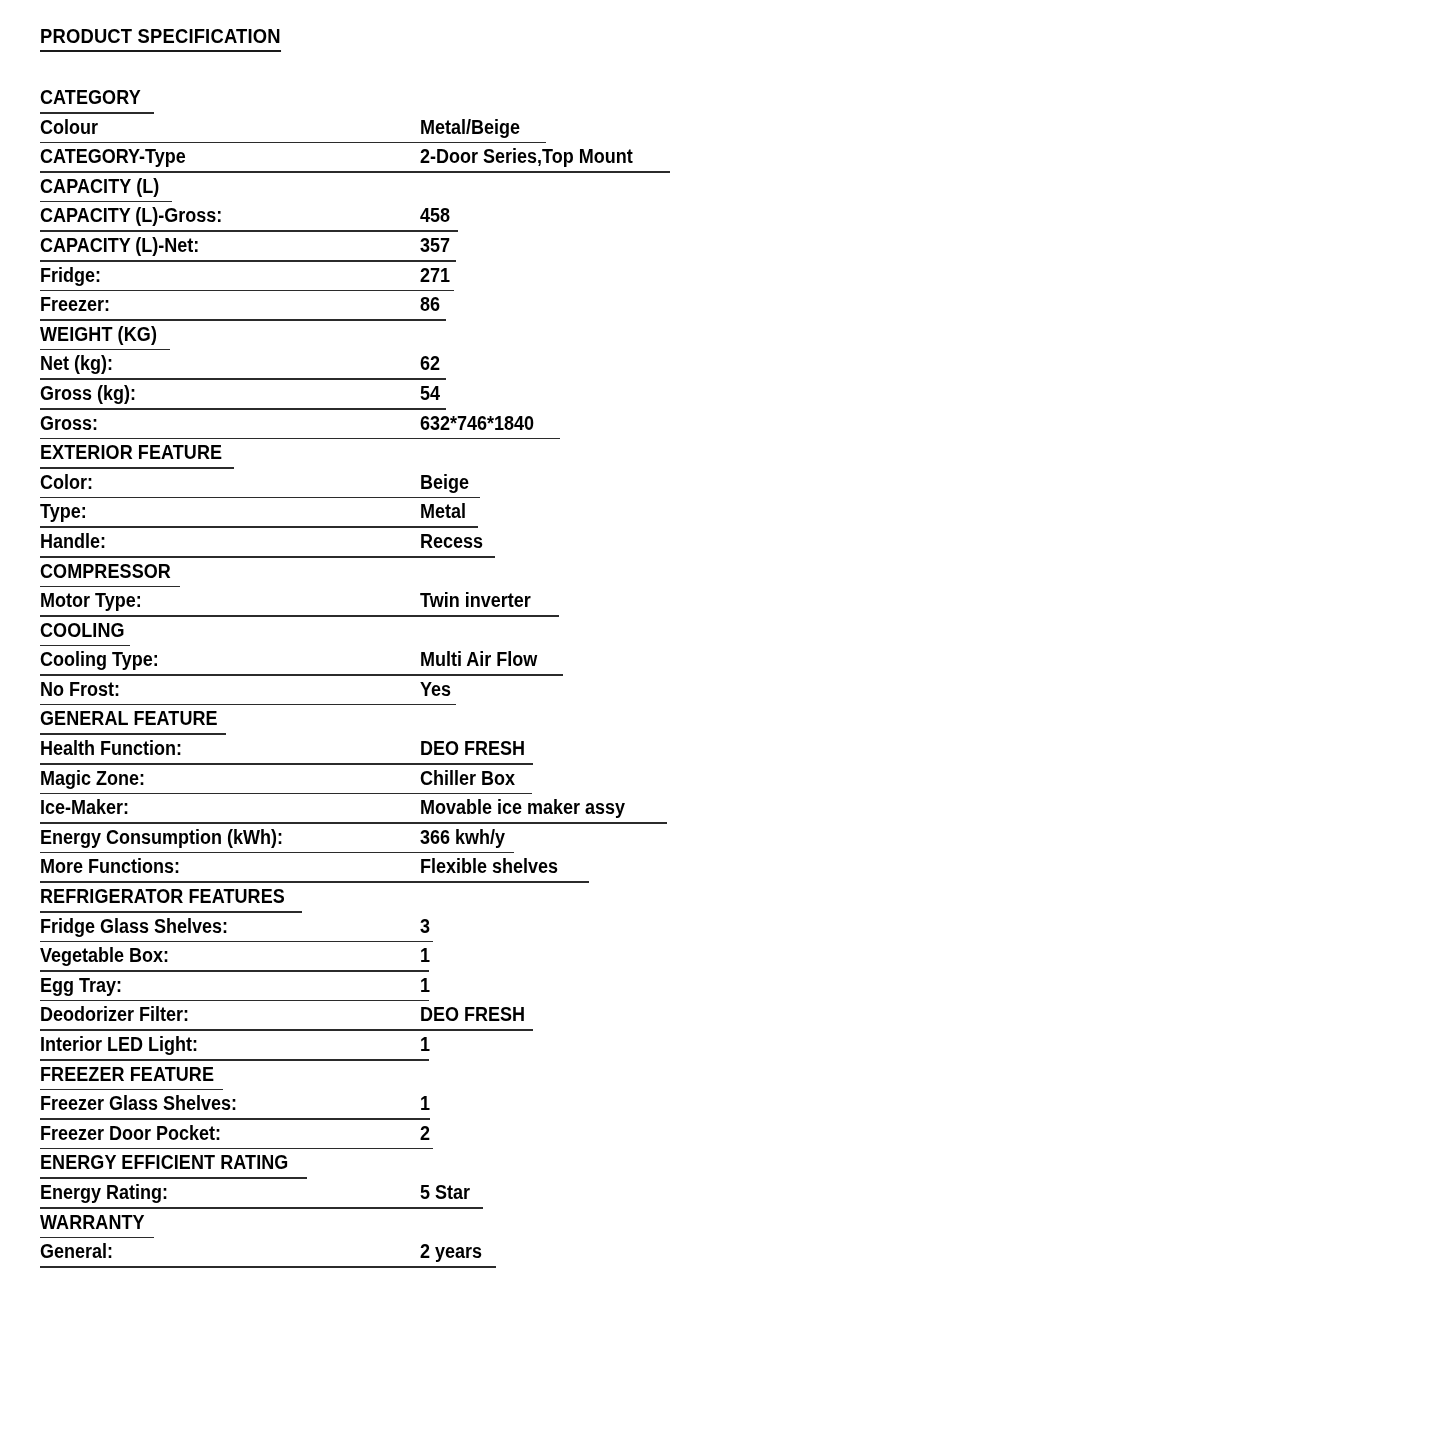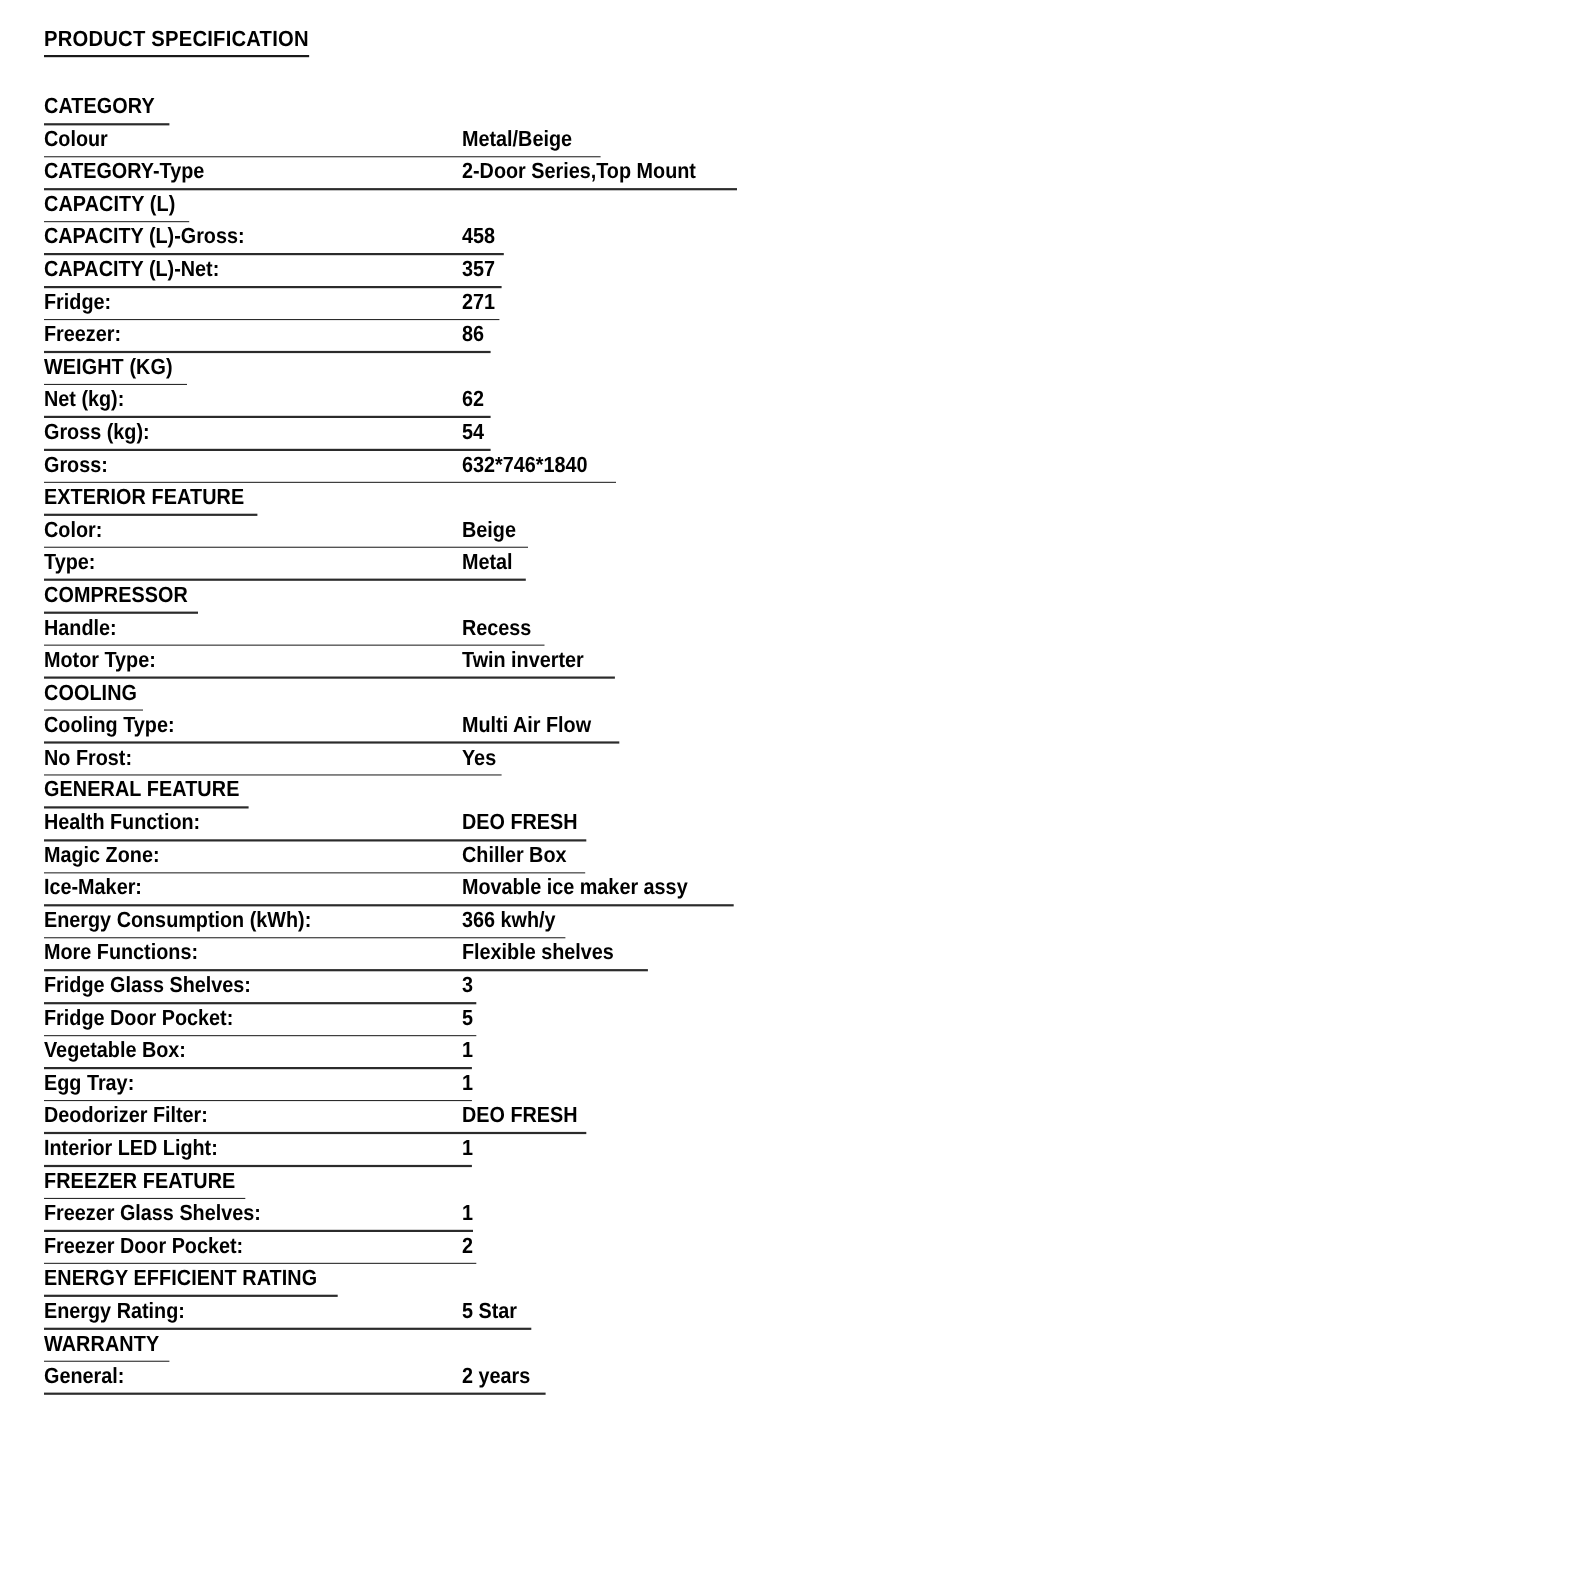--- a/index.html
+++ b/index.html
@@ -159,29 +159,29 @@
       <div class="spec-row field">
         <div class="rule" style="width: 440px; background: rgb(43, 43, 43);"></div>
         <div class="cell-label">Color:</div>
         <div class="cell-value">Beige</div>
       </div>
       <div class="spec-row field">
         <div class="rule" style="width: 438px; background: rgb(43, 43, 43);"></div>
         <div class="cell-label">Type:</div>
         <div class="cell-value">Metal</div>
       </div>
-      <div class="spec-row section">
-        <div class="rule" style="width: 140px; background: rgb(43, 43, 43);"></div>
-        <div class="cell-label">COMPRESSOR</div>
-      </div>
       <div class="spec-row field">
         <div class="rule" style="width: 455px; background: rgb(43, 43, 43);"></div>
         <div class="cell-label">Handle:</div>
         <div class="cell-value">Recess</div>
       </div>
+      <div class="spec-row section">
+        <div class="rule" style="width: 140px; background: rgb(43, 43, 43);"></div>
+        <div class="cell-label">COMPRESSOR</div>
+      </div>
       <div class="spec-row field">
         <div class="rule" style="width: 519px; background: rgb(43, 43, 43);"></div>
         <div class="cell-label">Motor Type:</div>
         <div class="cell-value">Twin inverter</div>
       </div>
       <div class="spec-row section">
         <div class="rule" style="width: 90px; background: rgb(43, 43, 43);"></div>
         <div class="cell-label">COOLING</div>
       </div>
       <div class="spec-row field">
@@ -216,31 +216,30 @@
       <div class="spec-row field">
         <div class="rule" style="width: 474px; background: rgb(43, 43, 43);"></div>
         <div class="cell-label">Energy Consumption (kWh):</div>
         <div class="cell-value">366 kwh/y</div>
       </div>
       <div class="spec-row field">
         <div class="rule" style="width: 549px; background: rgb(43, 43, 43);"></div>
         <div class="cell-label">More Functions:</div>
         <div class="cell-value">Flexible shelves</div>
       </div>
+      <div class="spec-row section">
+        <div class="rule" style="width: 262px; background: rgb(43, 43, 43);"></div>
+        <div class="cell-label">REFRIGERATOR FEATURES</div>
+      </div>
       <div class="spec-row field">
         <div class="rule" style="width: 393px; background: rgb(43, 43, 43);"></div>
         <div class="cell-label">Fridge Glass Shelves:</div>
         <div class="cell-value">3</div>
       </div>
       <div class="spec-row field">
-        <div class="rule" style="width: 393px; background: rgb(43, 43, 43);"></div>
-        <div class="cell-label">Fridge Door Pocket:</div>
-        <div class="cell-value">5</div>
-      </div>
-      <div class="spec-row field">
         <div class="rule" style="width: 389px; background: rgb(43, 43, 43);"></div>
         <div class="cell-label">Vegetable Box:</div>
         <div class="cell-value">1</div>
       </div>
       <div class="spec-row field">
         <div class="rule" style="width: 389px; background: rgb(43, 43, 43);"></div>
         <div class="cell-label">Egg Tray:</div>
         <div class="cell-value">1</div>
       </div>
       <div class="spec-row field">

